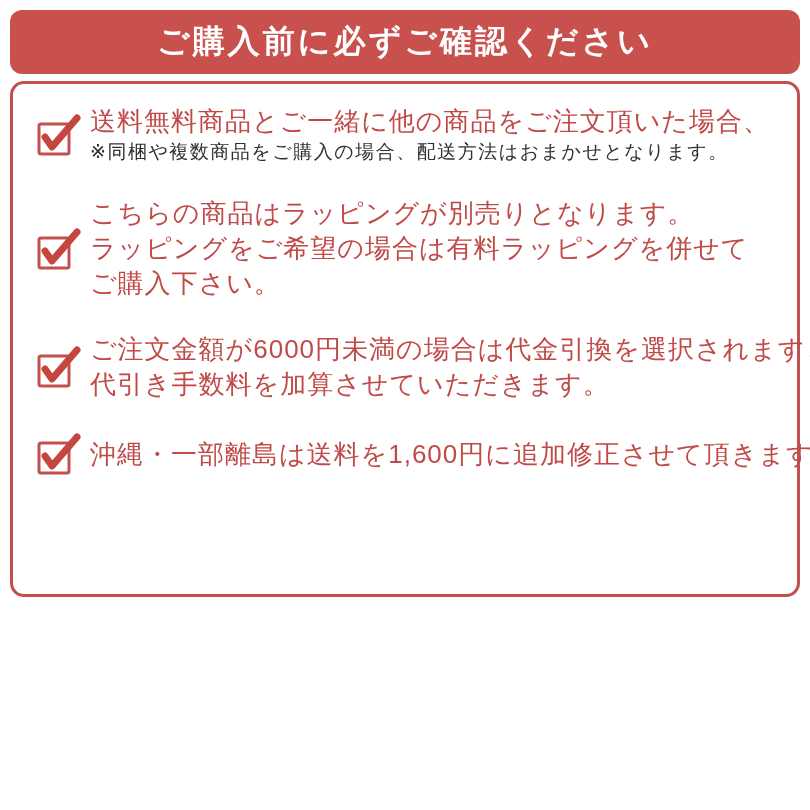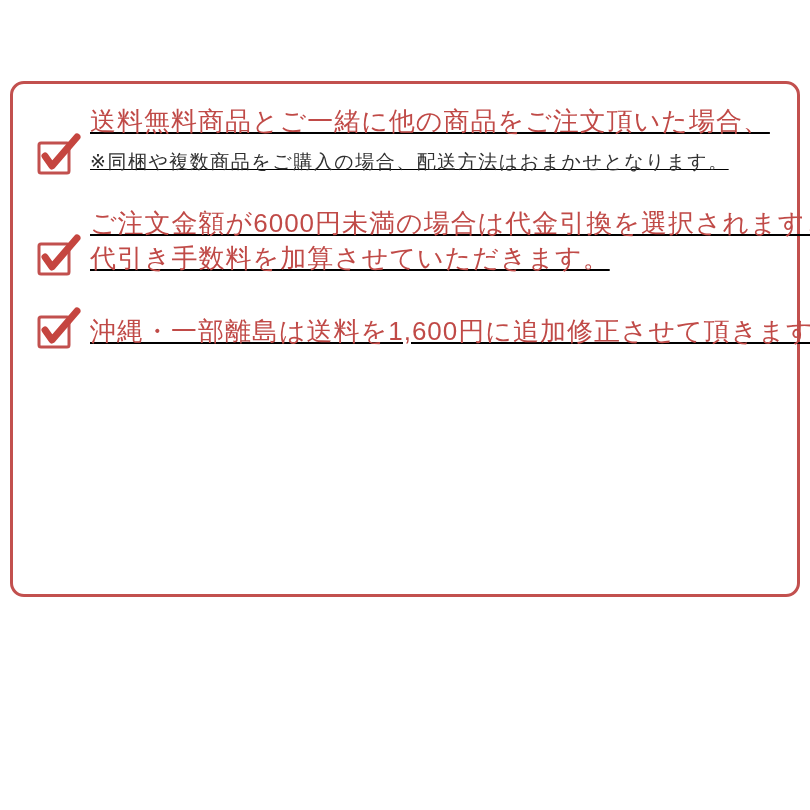--- a/index.html
+++ b/index.html
@@ -41,23 +41,22 @@
     width: 790px;
     height: 516px;
     box-sizing: border-box;
     background: #ffffff;
     border: 3px solid #C2504E;
     border-radius: 14px;
     padding: 20px 10px 0 24px;
   }
   .item {
     display: flex;
-    align-items: flex-end;
+    align-items: center;
     margin-bottom: 31px;
-    text-decoration: underline;
   }
   .icon-col {
     flex: 0 0 53px;
     width: 53px;
     padding-top: 0px;
   }
   .check-icon {
     display: block;
     width: 44px;
     height: 42px;
@@ -71,45 +70,60 @@
     font-size: 26px;
     line-height: 35px;
     letter-spacing: 1px;
     white-space: nowrap;
   }
   .note-line {
     color: #303030;
     font-size: 19px;
     line-height: 26px;
     letter-spacing: 1.5px;
-    margin-top: 10px;
     white-space: nowrap;
   }
 </style>
 </head>
 <body>
 
 <div class="canvas">
 
+  <div class="header">
+    <span class="title">ご購入前に必ずご確認ください</span>
+  </div>
 
   <div class="notice-box">
 
     <div class="item">
       <div class="icon-col">
         <svg class="check-icon" viewBox="0 0 44 42" aria-hidden="true">
           <rect x="2" y="10" width="30" height="30" rx="2" fill="#ffffff" stroke="#C2504E" stroke-width="3"></rect>
           <polyline points="8,23 15,33 40,4" fill="none" stroke="#C5453F" stroke-width="7" stroke-linecap="round" stroke-linejoin="round"></polyline>
         </svg>
       </div>
       <div class="text-col">
         <div class="red-line">送料無料商品とご一緒に他の商品をご注文頂いた場合、</div>
         <div class="note-line">※同梱や複数商品をご購入の場合、配送方法はおまかせとなります。</div>
       </div>
     </div>
 
+    <div class="item">
+      <div class="icon-col">
+        <svg class="check-icon" viewBox="0 0 44 42" aria-hidden="true">
+          <rect x="2" y="10" width="30" height="30" rx="2" fill="#ffffff" stroke="#C2504E" stroke-width="3"></rect>
+          <polyline points="8,23 15,33 40,4" fill="none" stroke="#C5453F" stroke-width="7" stroke-linecap="round" stroke-linejoin="round"></polyline>
+        </svg>
+      </div>
+      <div class="text-col">
+        <div class="red-line">こちらの商品はラッピングが別売りとなります。</div>
+        <div class="red-line">ラッピングをご希望の場合は有料ラッピングを併せて</div>
+        <div class="red-line">ご購入下さい。</div>
+      </div>
+    </div>
 
     <div class="item">
       <div class="icon-col">
         <svg class="check-icon" viewBox="0 0 44 42" aria-hidden="true">
           <rect x="2" y="10" width="30" height="30" rx="2" fill="#ffffff" stroke="#C2504E" stroke-width="3"></rect>
           <polyline points="8,23 15,33 40,4" fill="none" stroke="#C5453F" stroke-width="7" stroke-linecap="round" stroke-linejoin="round"></polyline>
         </svg>
       </div>
       <div class="text-col">
         <div class="red-line">ご注文金額が6000円未満の場合は代金引換を選択されますと</div>

